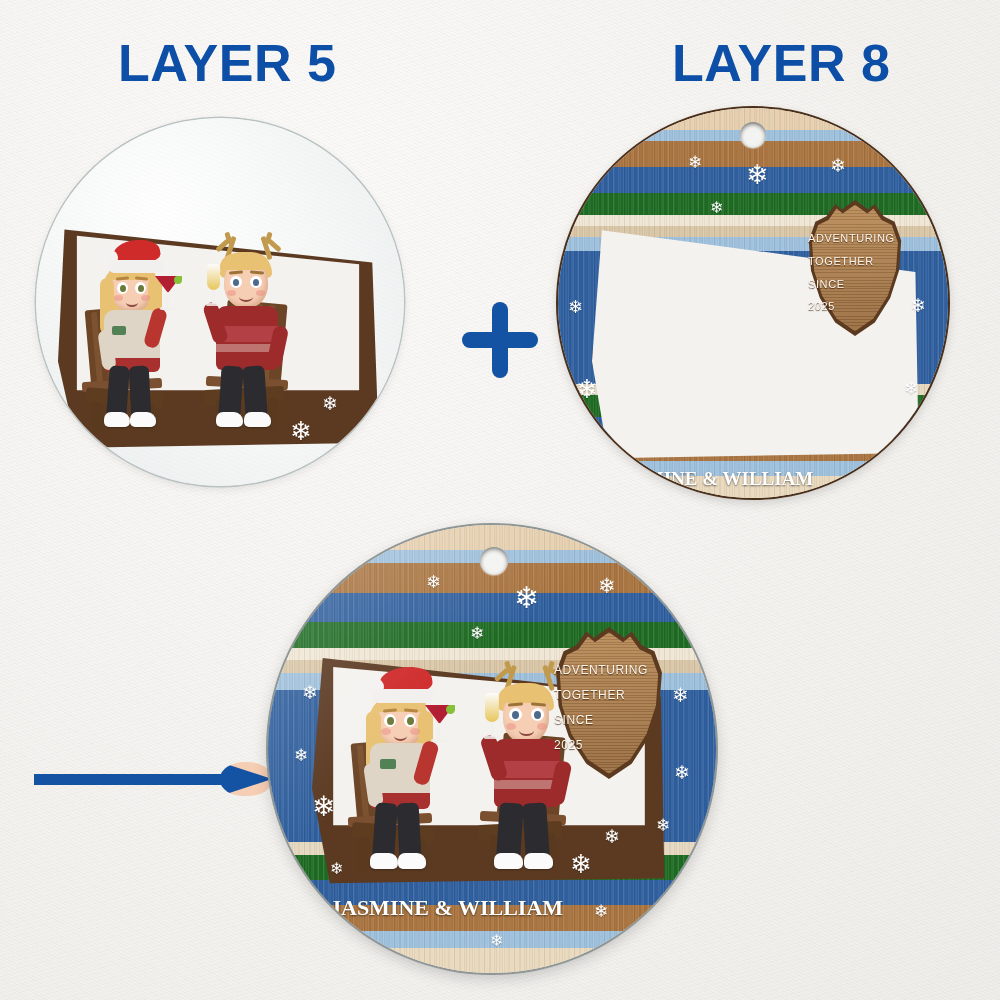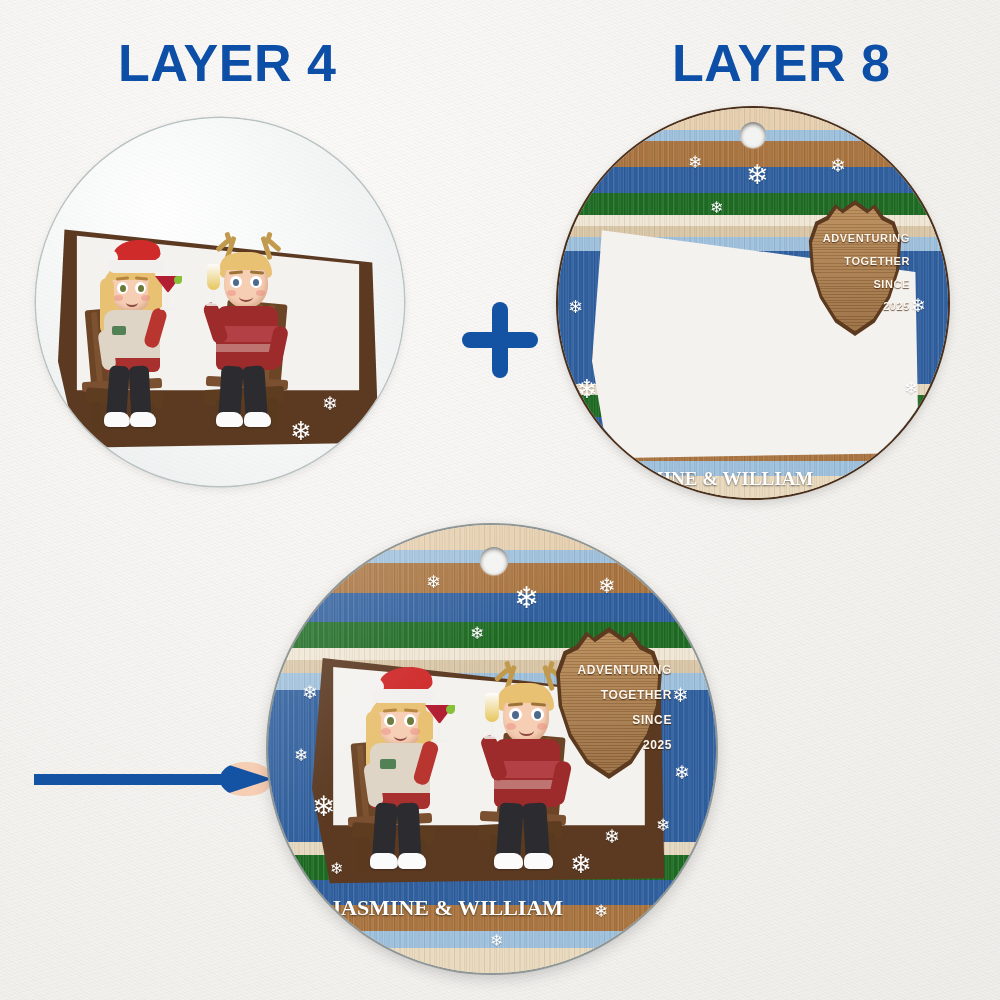--- a/index.html
+++ b/index.html
@@ -111,22 +111,22 @@
   .arrowhead-border{
     position:absolute;inset:0;
     background:#5b3a20;
     clip-path:polygon(50% 0%, 62% 7%, 68% 3%, 76% 12%, 86% 16%, 92% 30%, 90% 52%, 82% 72%, 68% 90%, 50% 100%, 32% 90%, 18% 72%, 10% 52%, 8% 30%, 14% 16%, 24% 12%, 32% 3%, 38% 7%);
   }
   .arrowgrain{
     position:absolute;inset:0;
     background:repeating-linear-gradient(0deg, rgba(0,0,0,.09) 0 1px, rgba(255,255,255,.08) 1px 3px);
   }
   .badge-text{
-    position:absolute;left:0;width:100%;text-align:right;
-    color:#fdf6ec;font-weight:bold;
+    position:absolute;left:8px;width:100%;text-align:left;
+    color:#fdf6ec;font-weight:normal;
     text-shadow:0 1px 1px rgba(60,30,10,.75);
     letter-spacing:.6px;white-space:nowrap;
   }
 
   
   .nameband{
     position:absolute;left:0;width:100%;
     color:#ffffff;font-family:"Liberation Serif",serif;font-weight:bold;
     text-shadow:0 1px 2px rgba(0,0,0,.55);
     white-space:nowrap;
@@ -169,21 +169,21 @@
     position:absolute;inset:0;border-radius:50%;
     background:linear-gradient(135deg, rgba(255,255,255,.22) 0%, rgba(255,255,255,0) 40%);
     pointer-events:none;
   }
 </style>
 </head>
 <body>
 
 <div id="paper-texture"></div>
 
-<div class="hdr" id="layer1-heading">LAYER 4</div>
+<div class="hdr" id="layer1-heading">LAYER 5</div>
 <div class="hdr" id="layer2-heading">LAYER 8</div>
 
 <div id="finished-heading">
   <div>FINISHED</div>
   <div>PRODUCT</div>
 </div>
 
 <div id="plus-sign">
   <span class="pv"></span>
   <span class="ph"></span>

